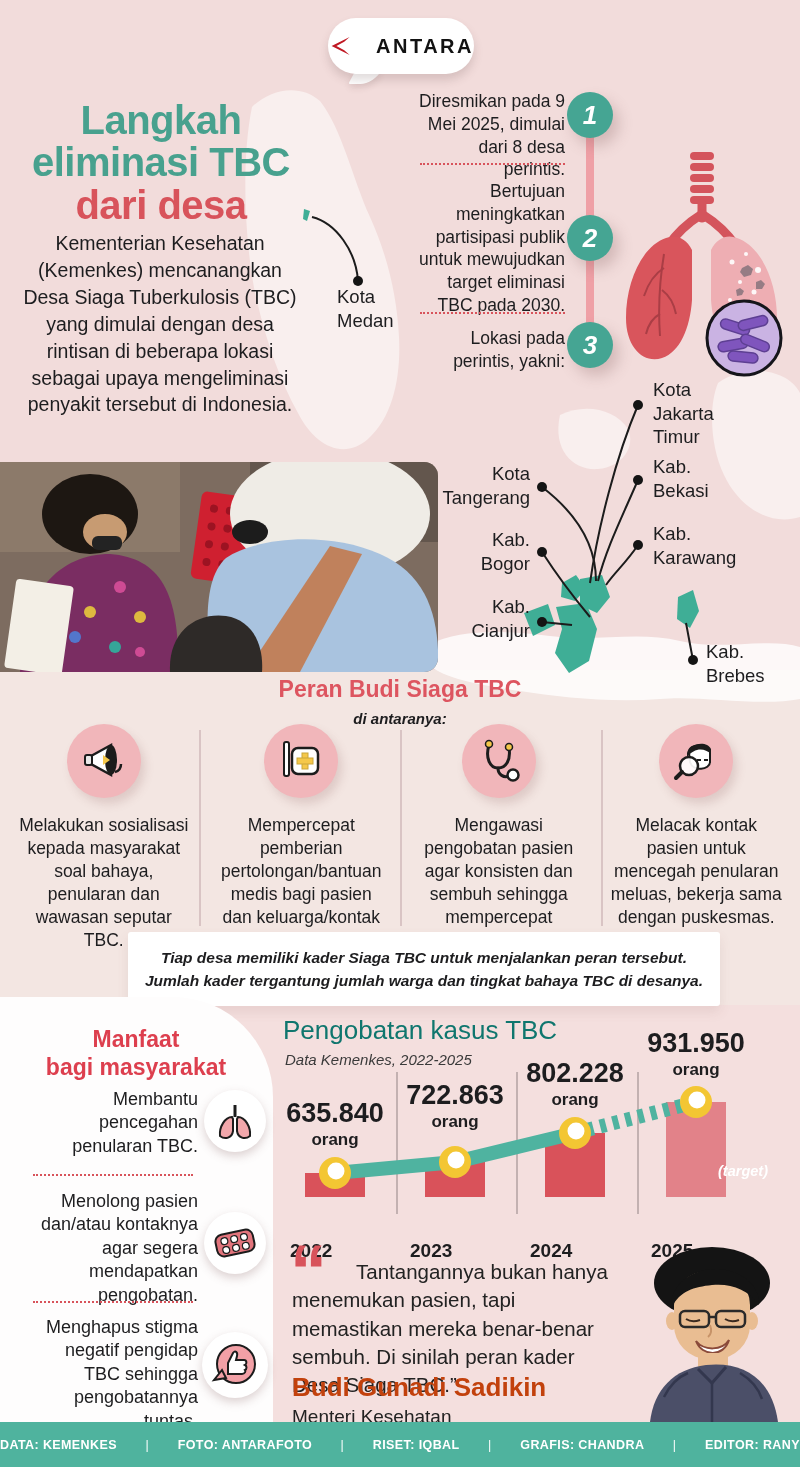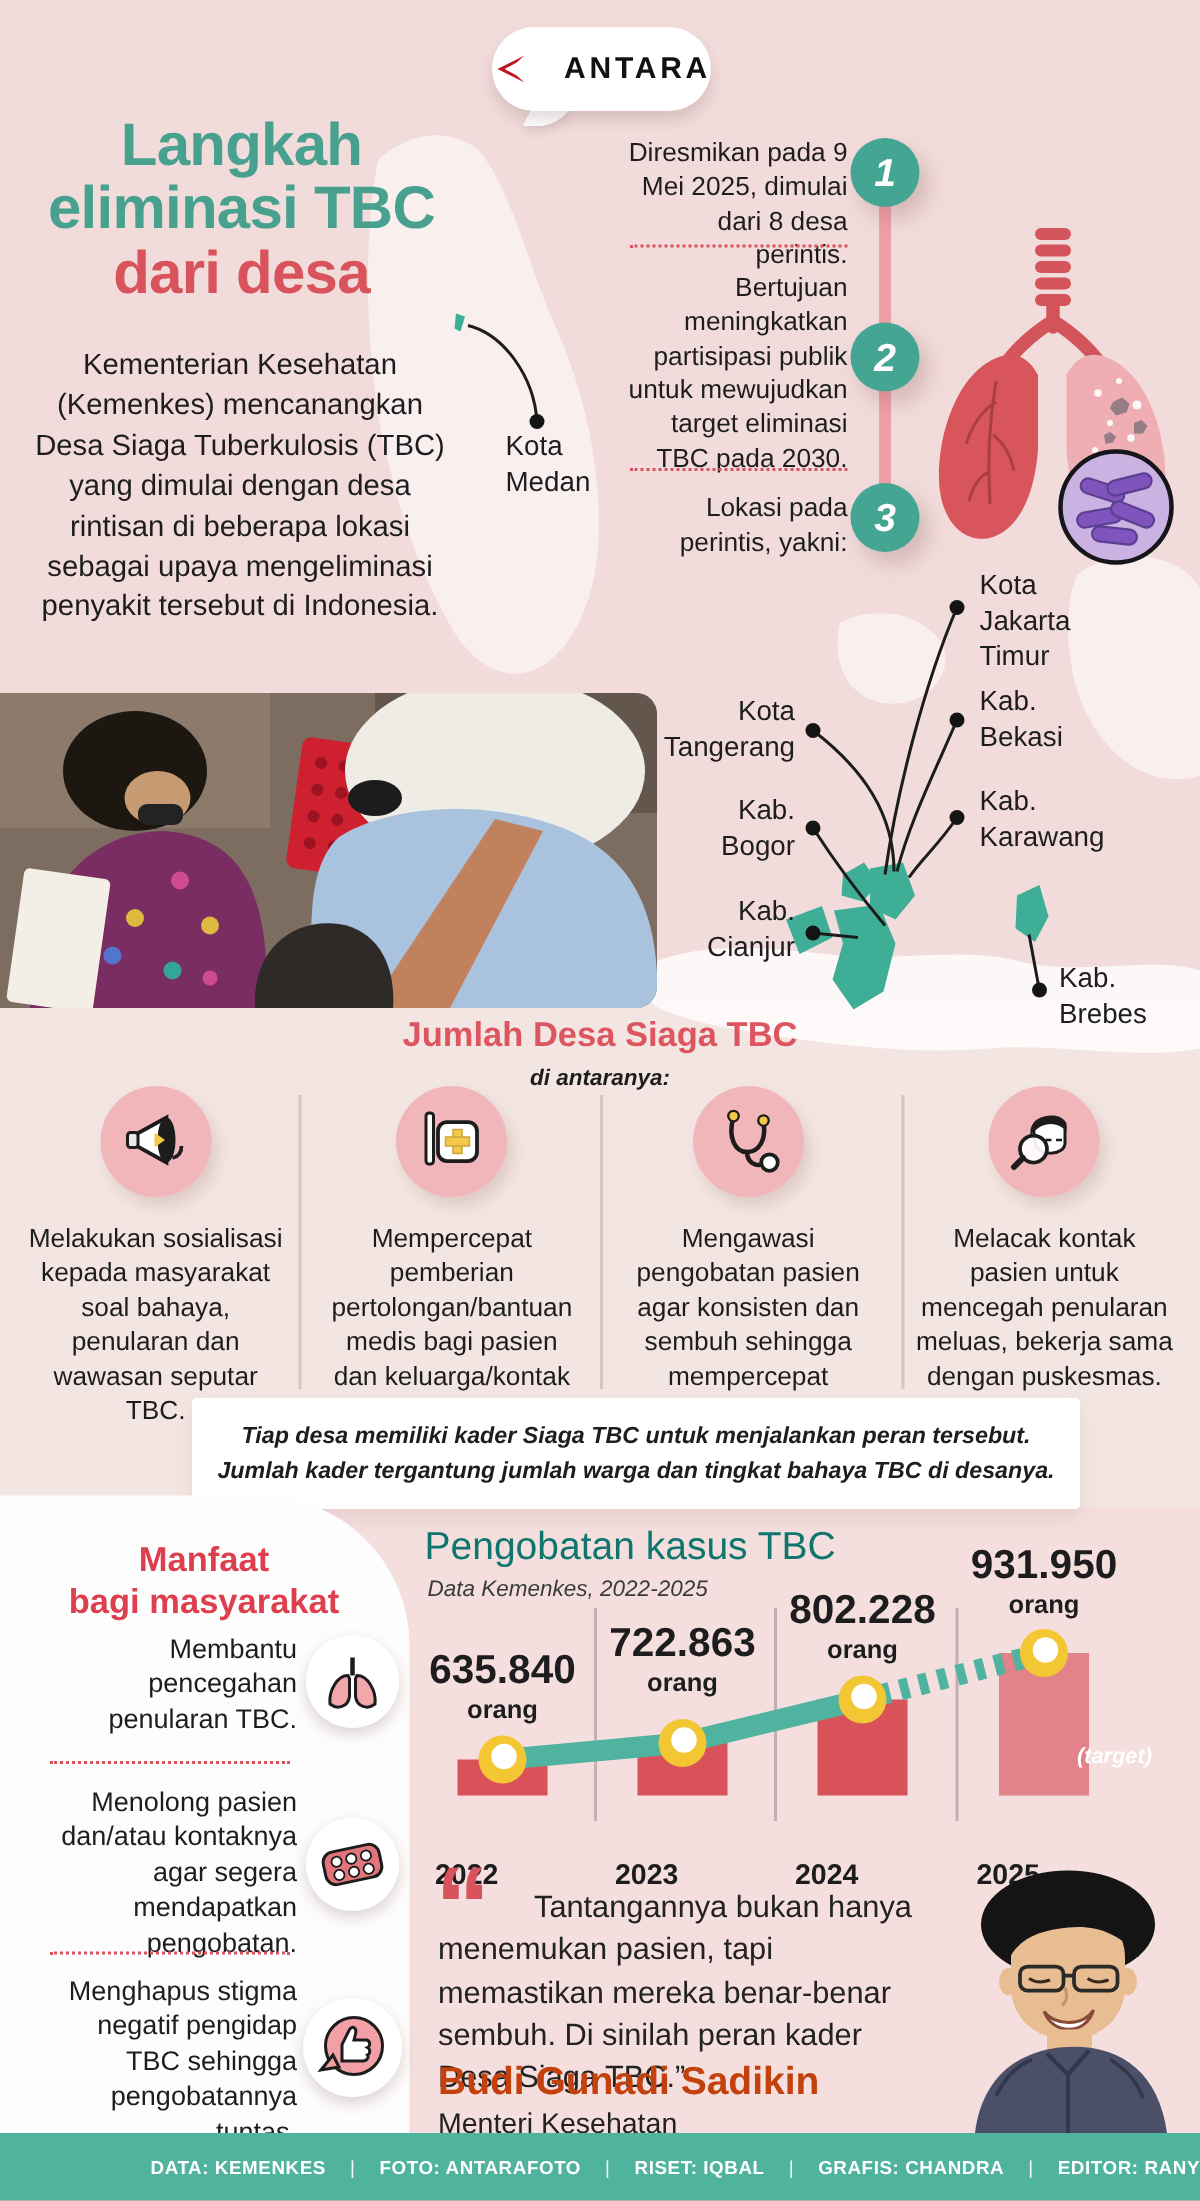--- a/index.html
+++ b/index.html
@@ -15,21 +15,21 @@
 
   
   .logo-pill { left:328px; top:18px; width:146px; height:56px; background:#fff;
     border-radius:28px; display:flex; align-items:center; justify-content:center; gap:24px;
     box-shadow:0 6px 10px rgba(90,60,60,.18); }
   .logo-tail { left:352px; top:70px; width:26px; height:14px; background:#fff;
     border-radius:0 0 14px 2px; transform:skewX(-28deg); box-shadow:2px 4px 6px rgba(90,60,60,.12); }
   .logo-text { font-size:20px; font-weight:800; letter-spacing:2.5px; color:#121212; }
 
   
-  .headline { left:8px; top:76px; width:306px; text-align:center; font-weight:800;
+  .headline { left:8px; top:99px; width:306px; text-align:center; font-weight:800;
     font-size:40px; line-height:1.06; letter-spacing:-0.5px; }
   .teal { color:#48a18e; } .red { color:#d8535b; }
   .intro { left:22px; top:230px; width:276px; font-size:19.5px; line-height:1.38; text-align:center; }
 
   
   .map-svg { left:0; top:85px; pointer-events:none; }
   .map-label { font-size:18.5px; line-height:1.28; }
   .r { text-align:right; }
 
   
@@ -84,21 +84,21 @@
 
   
   .qmark { left:290px; top:1234px; font-size:74px; font-weight:800; color:#d8535b; line-height:1; }
   .qtext { left:292px; top:1258px; width:334px; font-size:20.5px; line-height:1.38; color:#222;
     text-indent:64px; }
   .qauthor { left:292px; top:1372px; font-size:26px; font-weight:800; color:#c2410c; }
   .qrole { left:292px; top:1406px; font-size:19px; color:#222; }
 
   
   .footer { left:0; top:1422px; width:800px; height:45px; background:#4fb39e;
-    display:flex; align-items:center; justify-content:flex-end; gap:16px;
+    display:flex; align-items:center; justify-content:space-between; gap:16px;
     color:#fff; font-size:12.5px; font-weight:700; letter-spacing:.4px; }
   .footer .sep { font-weight:400; opacity:.95; }
 </style>
 </head>
 <body>
 
 <div class="page">
 
   <div class="abs band-mid"></div>
   <div class="abs band-bot"></div>
@@ -264,21 +264,21 @@
           <circle cx="226" cy="102" r="4"></circle>
       </g>
       <ellipse cx="330" cy="52" rx="100" ry="64" fill="#efece6"></ellipse>
       <path d="M226,96 C260,74 330,70 380,92 C430,114 440,160 438,210 L210,210 C206,160 204,116 226,96 Z" fill="#a9c3df"></path>
       <path d="M246,210 L330,84 L362,92 L300,210 Z" fill="#c27a4e" opacity="0.9"></path>
       <ellipse cx="250" cy="70" rx="18" ry="12" fill="#1c1c1c"></ellipse>
       <path d="M170,210 C168,170 196,150 226,154 C252,158 264,182 262,210 Z" fill="#2e2a28"></path>
     </svg>
   </div>
 
-  <div class="abs peran-title">Jumlah Desa Siaga TBC</div>
+  <div class="abs peran-title">Peran Budi Siaga TBC</div>
   <div class="abs peran-sub">di antaranya:</div>
 
   <div class="abs peran-row">
     <div class="peran-item">
       <div class="picircle">
         <svg width="46" height="46" viewBox="0 0 46 46">
           <path d="M10,18 L30,7 L30,37 L10,26 Z" fill="#fff" stroke="#1c1c1c" stroke-width="2.5"></path>
           <ellipse cx="30" cy="22" rx="6" ry="15" fill="#1c1c1c"></ellipse>
           <path d="M22,17 L29,22 L22,27 Z" fill="#f5c84a"></path>
           <rect x="4" y="17" width="7" height="10" rx="2" fill="#e9e9e9" stroke="#1c1c1c" stroke-width="2"></rect>

